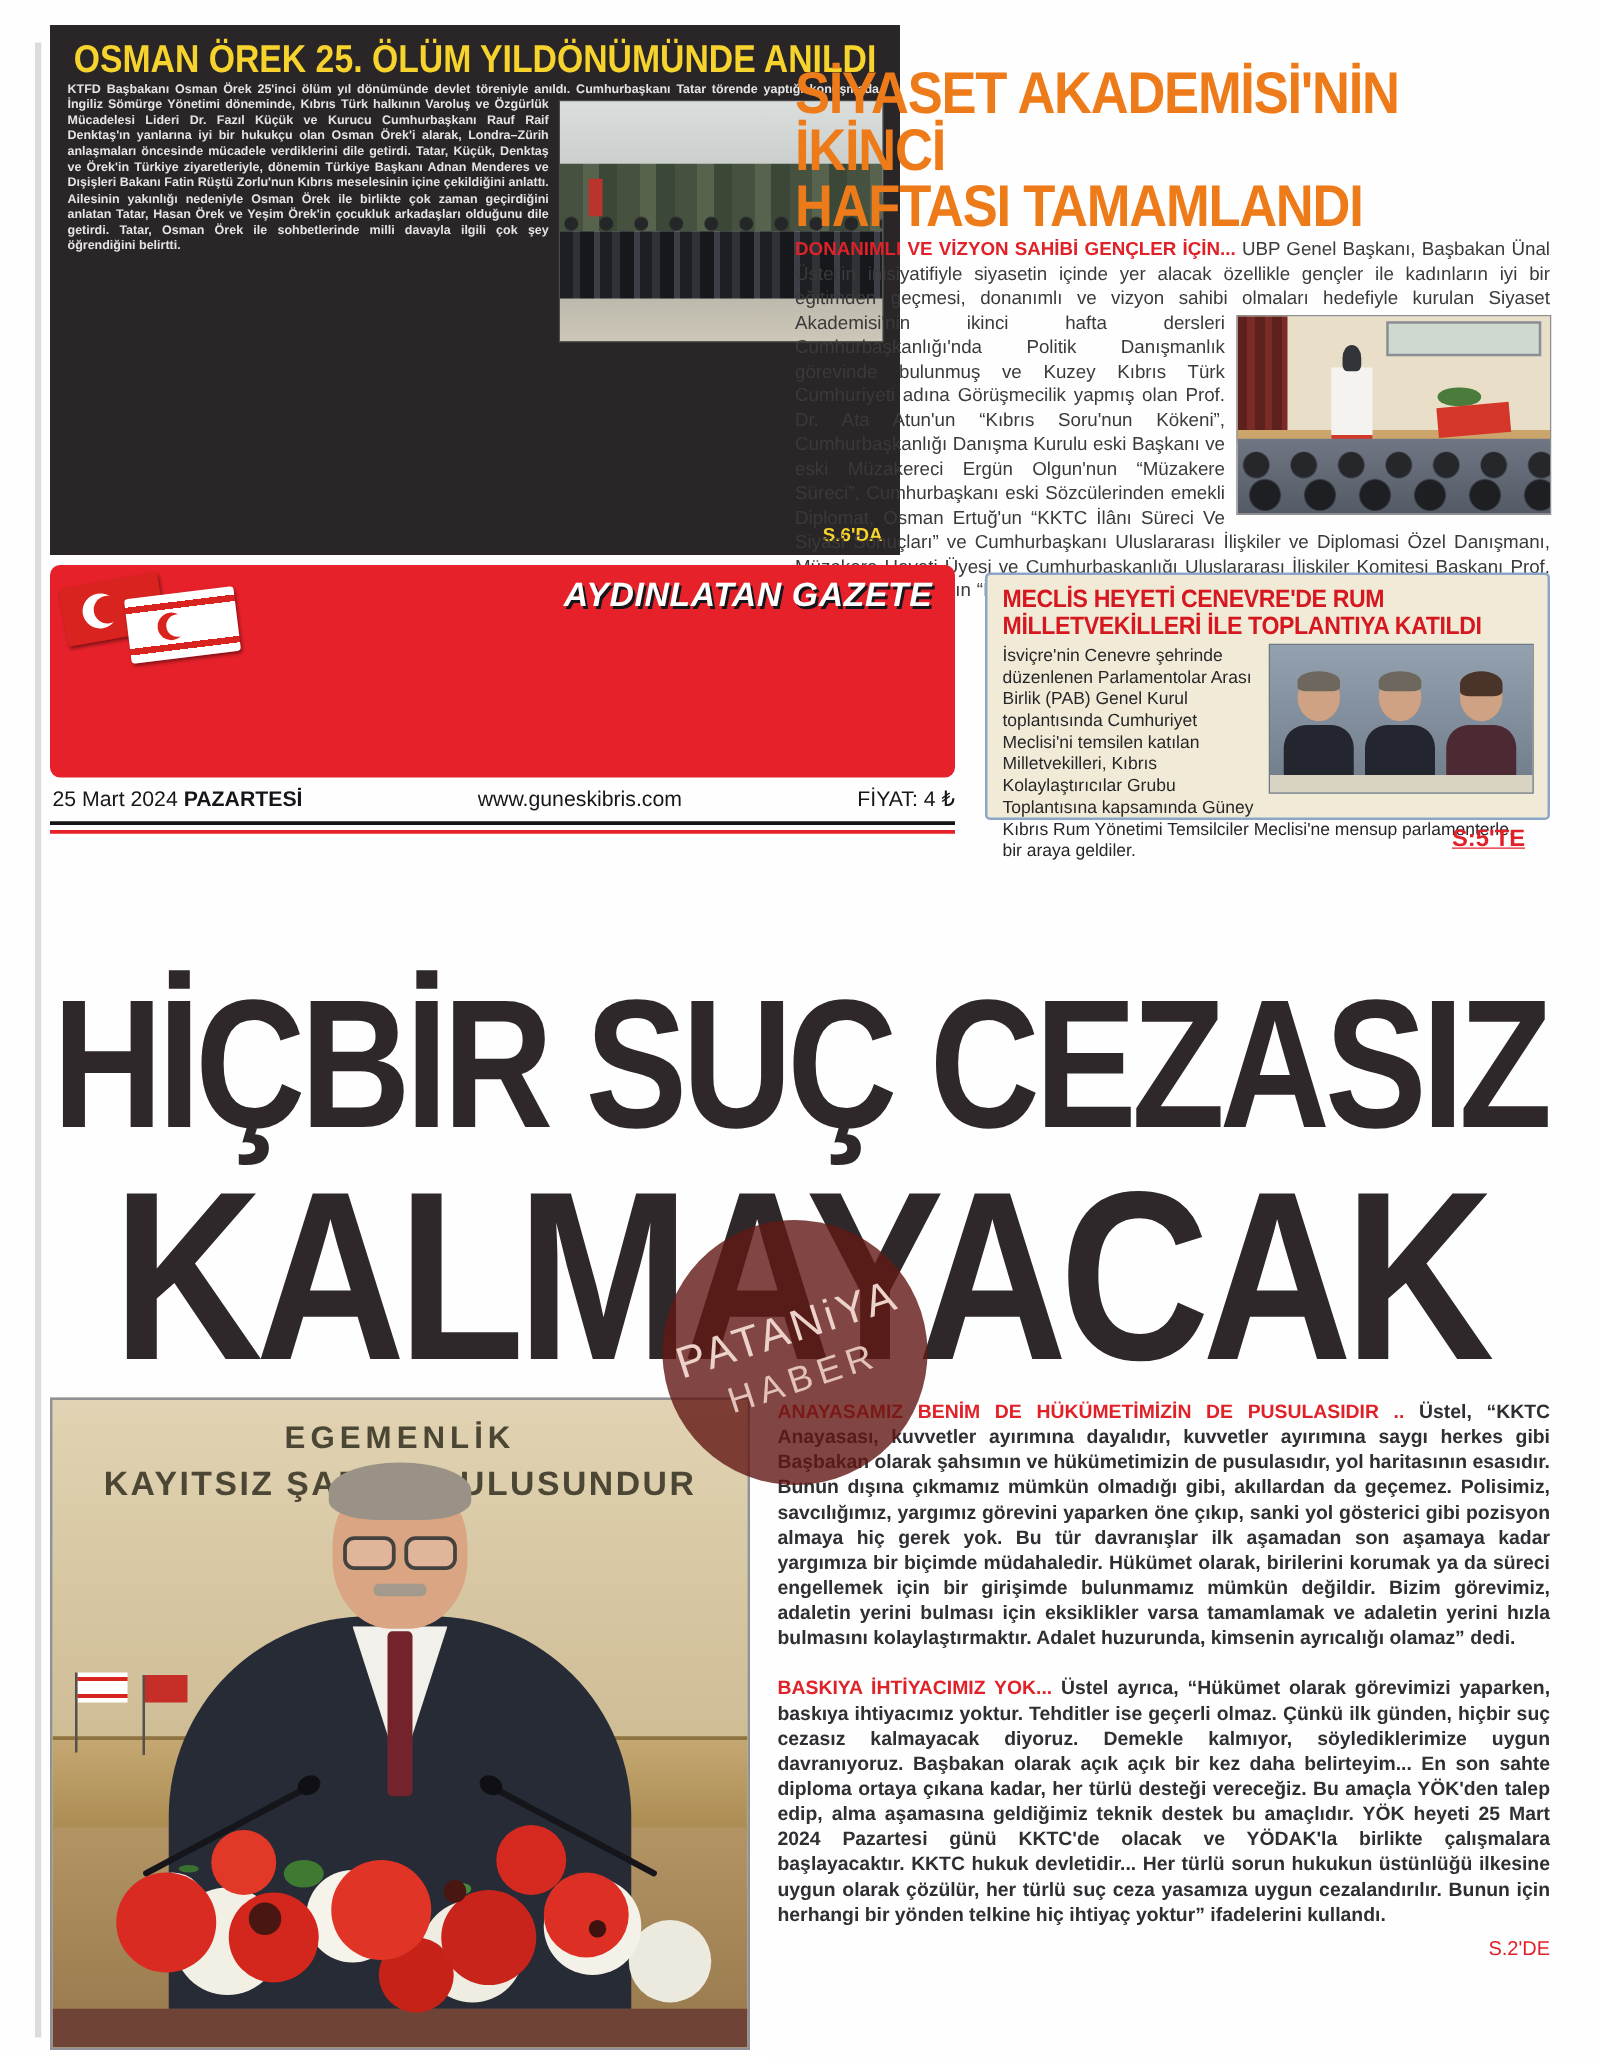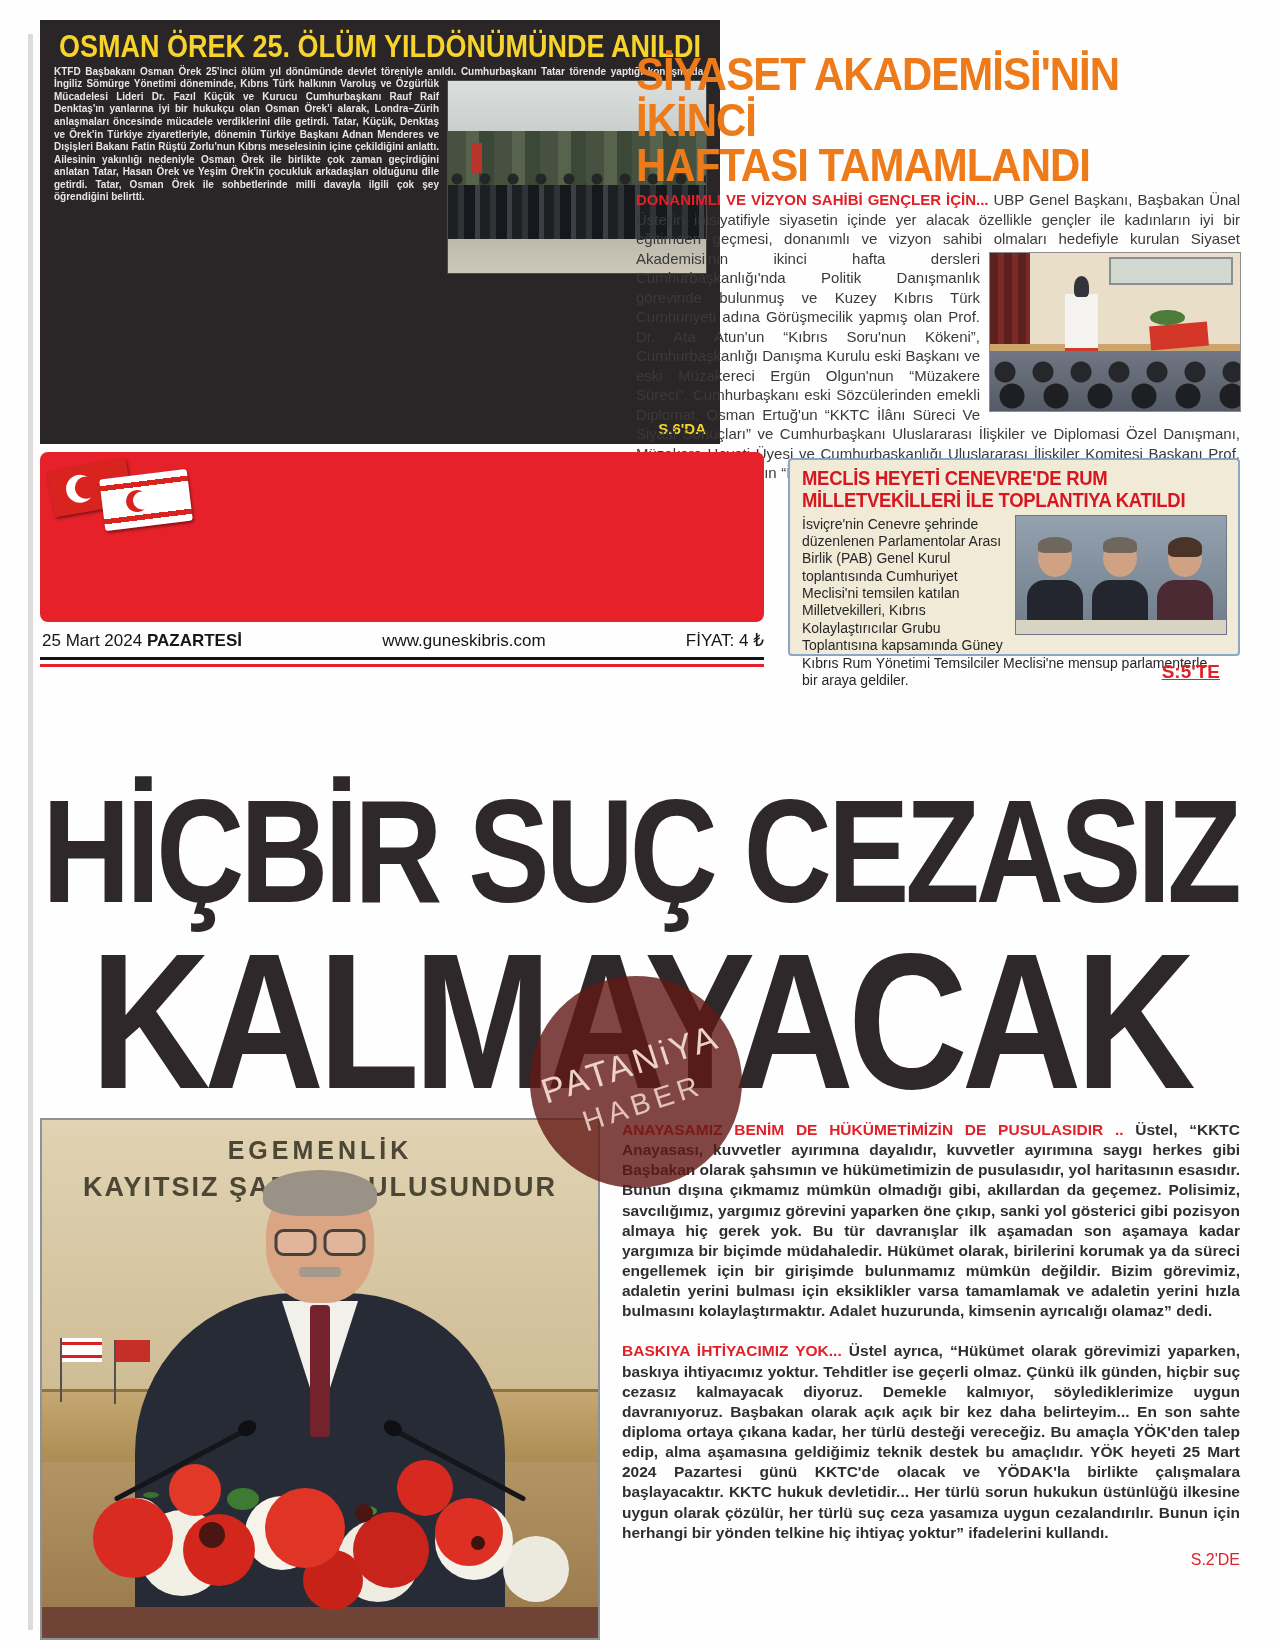--- a/index.html
+++ b/index.html
@@ -201,20 +201,21 @@
       </span>
       <span>Siyaset Akademisi'nin ikinci hafta dersleri Cumhurbaşkanlığı'nda Politik Danışmanlık görevinde bulunmuş ve Kuzey Kıbrıs Türk Cumhuriyeti adına Görüşmecilik yapmış olan Prof. Dr. Ata Atun'un “Kıbrıs Soru'nun Kökeni”, Cumhurbaşkanlığı Danışma Kurulu eski Başkanı ve eski Müzakereci Ergün Olgun'nun “Müzakere Süreci”, Cumhurbaşkanı eski Sözcülerinden emekli Diplomat, Osman Ertuğ'un “KKTC İlânı</span>
       <span>Süreci Ve Siyasi Sonuçları” ve Cumhurbaşkanı Uluslararası İlişkiler ve Diplomasi Özel Danışmanı, Müzakere Heyeti Üyesi ve Cumhurbaşkanlığı Uluslararası İlişkiler Komitesi Başkanı Prof. Dr. Hüseyin Işıksal'ın “İki Devletli Çözüm Modelinin Temelleri” konularında verdiği derslerle tamamlandı.</span>
     </p>
     <span class="or-ref">S.8–9'DA</span>
   </section>
 
   <section class="masthead">
     <span class="flag flag-tr"></span>
     <span class="flag flag-kktc"></span>
+    <div class="mh-tag">AYDINLATAN GAZETE</div>
   </section>
   <div class="date-strip">
     <span><span>25 Mart 2024</span> <b>PAZARTESİ</b></span>
     <span>www.guneskibris.com</span>
     <span>FİYAT: 4 ₺</span>
   </div>
   <div class="rules"></div>
 
   <section class="meclis">
     <h3 class="mc-head">MECLİS HEYETİ CENEVRE'DE RUM MİLLETVEKİLLERİ İLE TOPLANTIYA KATILDI</h3>

